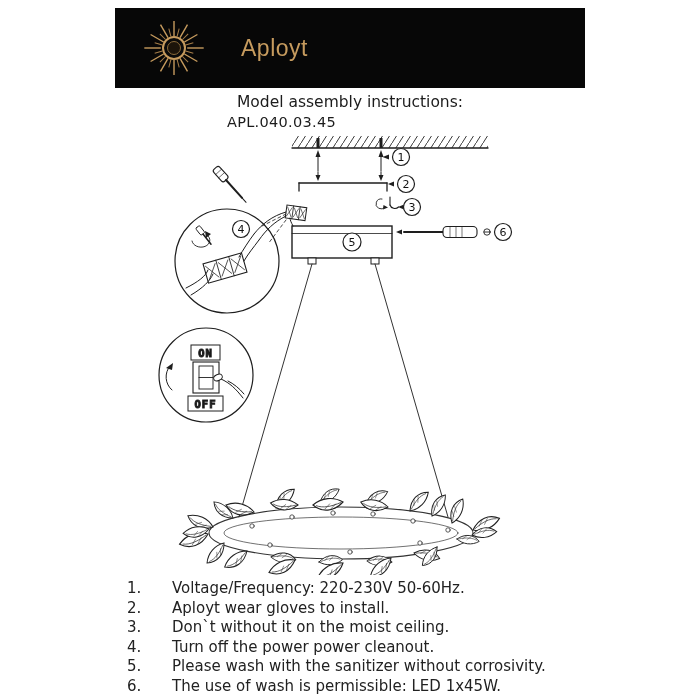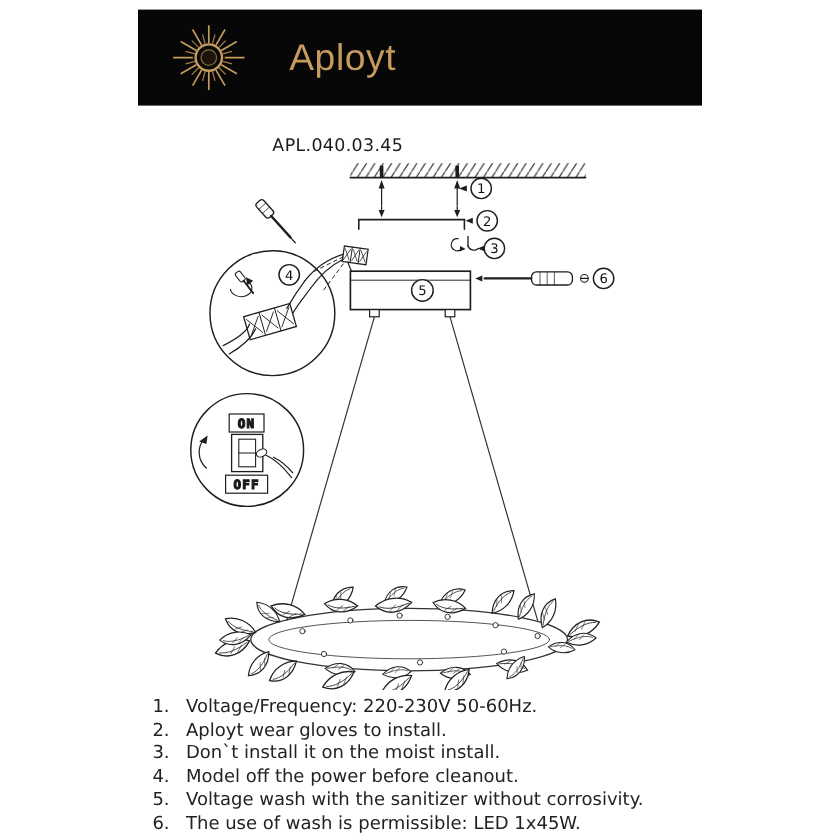--- a/index.html
+++ b/index.html
@@ -2,35 +2,35 @@
 <html><head>
 <meta charset="utf-8">
 <style>
   html,body{margin:0;padding:0;background:#fff;}
   body{width:700px;height:700px;font-family:"DejaVu Sans","Liberation Sans",sans-serif;color:#1e1e1e;}
   .page{position:relative;width:700px;height:700px;background:#fff;overflow:hidden;}
 
   .banner{position:absolute;left:115px;top:8px;width:470px;height:80px;background:#070707;
           display:flex;align-items:center;}
   .banner .logo{margin-left:28px;flex:none;}
-  .brand{margin-left:36px;font-size:31px;font-weight:400;color:#c69b5e;letter-spacing:.5px;
+  .brand{margin-left:36px;font-size:23px;font-weight:400;color:#c69b5e;letter-spacing:.5px;
          font-family:"Liberation Sans","DejaVu Sans",sans-serif;}
 
   .title{position:absolute;top:93px;left:0;width:700px;text-align:center;font-size:15.5px;color:#1c1c1c;}
   .model{position:absolute;top:114px;left:0;width:563px;text-align:center;font-size:14.5px;letter-spacing:.3px;color:#1c1c1c;}
 
   .diagram{position:absolute;top:130px;left:0;}
   .diagram line,.diagram path,.diagram rect,.diagram circle,.diagram ellipse,.diagram polyline{vector-effect:none;}
   .co{font-family:"DejaVu Sans",sans-serif;font-size:11px;font-weight:500;text-anchor:middle;fill:#111;}
   .sw{font-family:"DejaVu Sans Mono","Liberation Mono",monospace;font-size:10.5px;font-weight:bold;text-anchor:middle;fill:#111;letter-spacing:1px;}
 
   .instructions{position:absolute;top:579px;left:0;width:700px;list-style:none;margin:0;padding:0;}
   .inst-row{display:flex;margin-left:127px;font-size:15px;line-height:19.6px;color:#222;}
   .inst-num{width:28px;flex:none;}
-  .inst-text{flex:1;}
+  .inst-text{flex:1;margin-left:17px;}
 </style>
 </head>
 <body>
 
 <div class="page">
 
   <header class="banner">
     <svg class="logo" width="62" height="62" viewBox="-31 -31 62 62">
       <defs>
         <line id="rayA" x1="12" y1="0" x2="27" y2="0" stroke="#c69b5e" stroke-width="1.4"></line>
@@ -61,20 +61,21 @@
           <use href="#rayB" transform="rotate(315)"></use>
         <use href="#rayA" transform="rotate(330)"></use>
           <use href="#rayB" transform="rotate(345)"></use>
       </g>
       <circle r="11" fill="#0a0a0a" stroke="#c69b5e" stroke-width="2"></circle>
       <circle r="6.5" fill="#1c140a" stroke="#8a6a3a" stroke-width="1"></circle>
     </svg>
     <span class="brand">Aployt</span>
   </header>
 
+  <div class="title">Model assembly instructions:</div>
   <div class="model">APL.040.03.45</div>
 
   <svg class="diagram" width="700" height="445" viewBox="0 130 700 445" fill="none" stroke-linecap="round">
     <defs>
       <pattern id="hatch" width="7" height="11" patternUnits="userSpaceOnUse">
         <line x1="0" y1="11" x2="7" y2="0" stroke="#3a3a3a" stroke-width="1"></line>
       </pattern>
       <g id="leaf">
         <path d="M0,0 C6,-10 16,-13 25,-8 C19,0 9,3 0,0 Z" fill="#fff" stroke="#222" stroke-width="1"></path>
         <path d="M2,-1 C9,-6 16,-9 22,-8" fill="none" stroke="#222" stroke-width="0.6"></path>
@@ -290,29 +291,29 @@
     <li class="inst-row">
       <span class="inst-num">1.</span>
       <span class="inst-text">Voltage/Frequency: 220-230V 50-60Hz.</span>
     </li>
     <li class="inst-row">
       <span class="inst-num">2.</span>
       <span class="inst-text">Aployt wear gloves to install.</span>
     </li>
     <li class="inst-row">
       <span class="inst-num">3.</span>
-      <span class="inst-text">Don`t install it on the moist install.</span>
+      <span class="inst-text">Don`t without it on the moist ceiling.</span>
     </li>
     <li class="inst-row">
       <span class="inst-num">4.</span>
-      <span class="inst-text">Model off the power before cleanout.</span>
+      <span class="inst-text">Turn off the power power cleanout.</span>
     </li>
     <li class="inst-row">
       <span class="inst-num">5.</span>
-      <span class="inst-text">Voltage wash with the sanitizer without corrosivity.</span>
+      <span class="inst-text">Please wash with the sanitizer without corrosivity.</span>
     </li>
     <li class="inst-row">
       <span class="inst-num">6.</span>
       <span class="inst-text">The use of wash is permissible: LED 1x45W.</span>
     </li>
   </ol>
 
 </div>
 
 </body></html>

